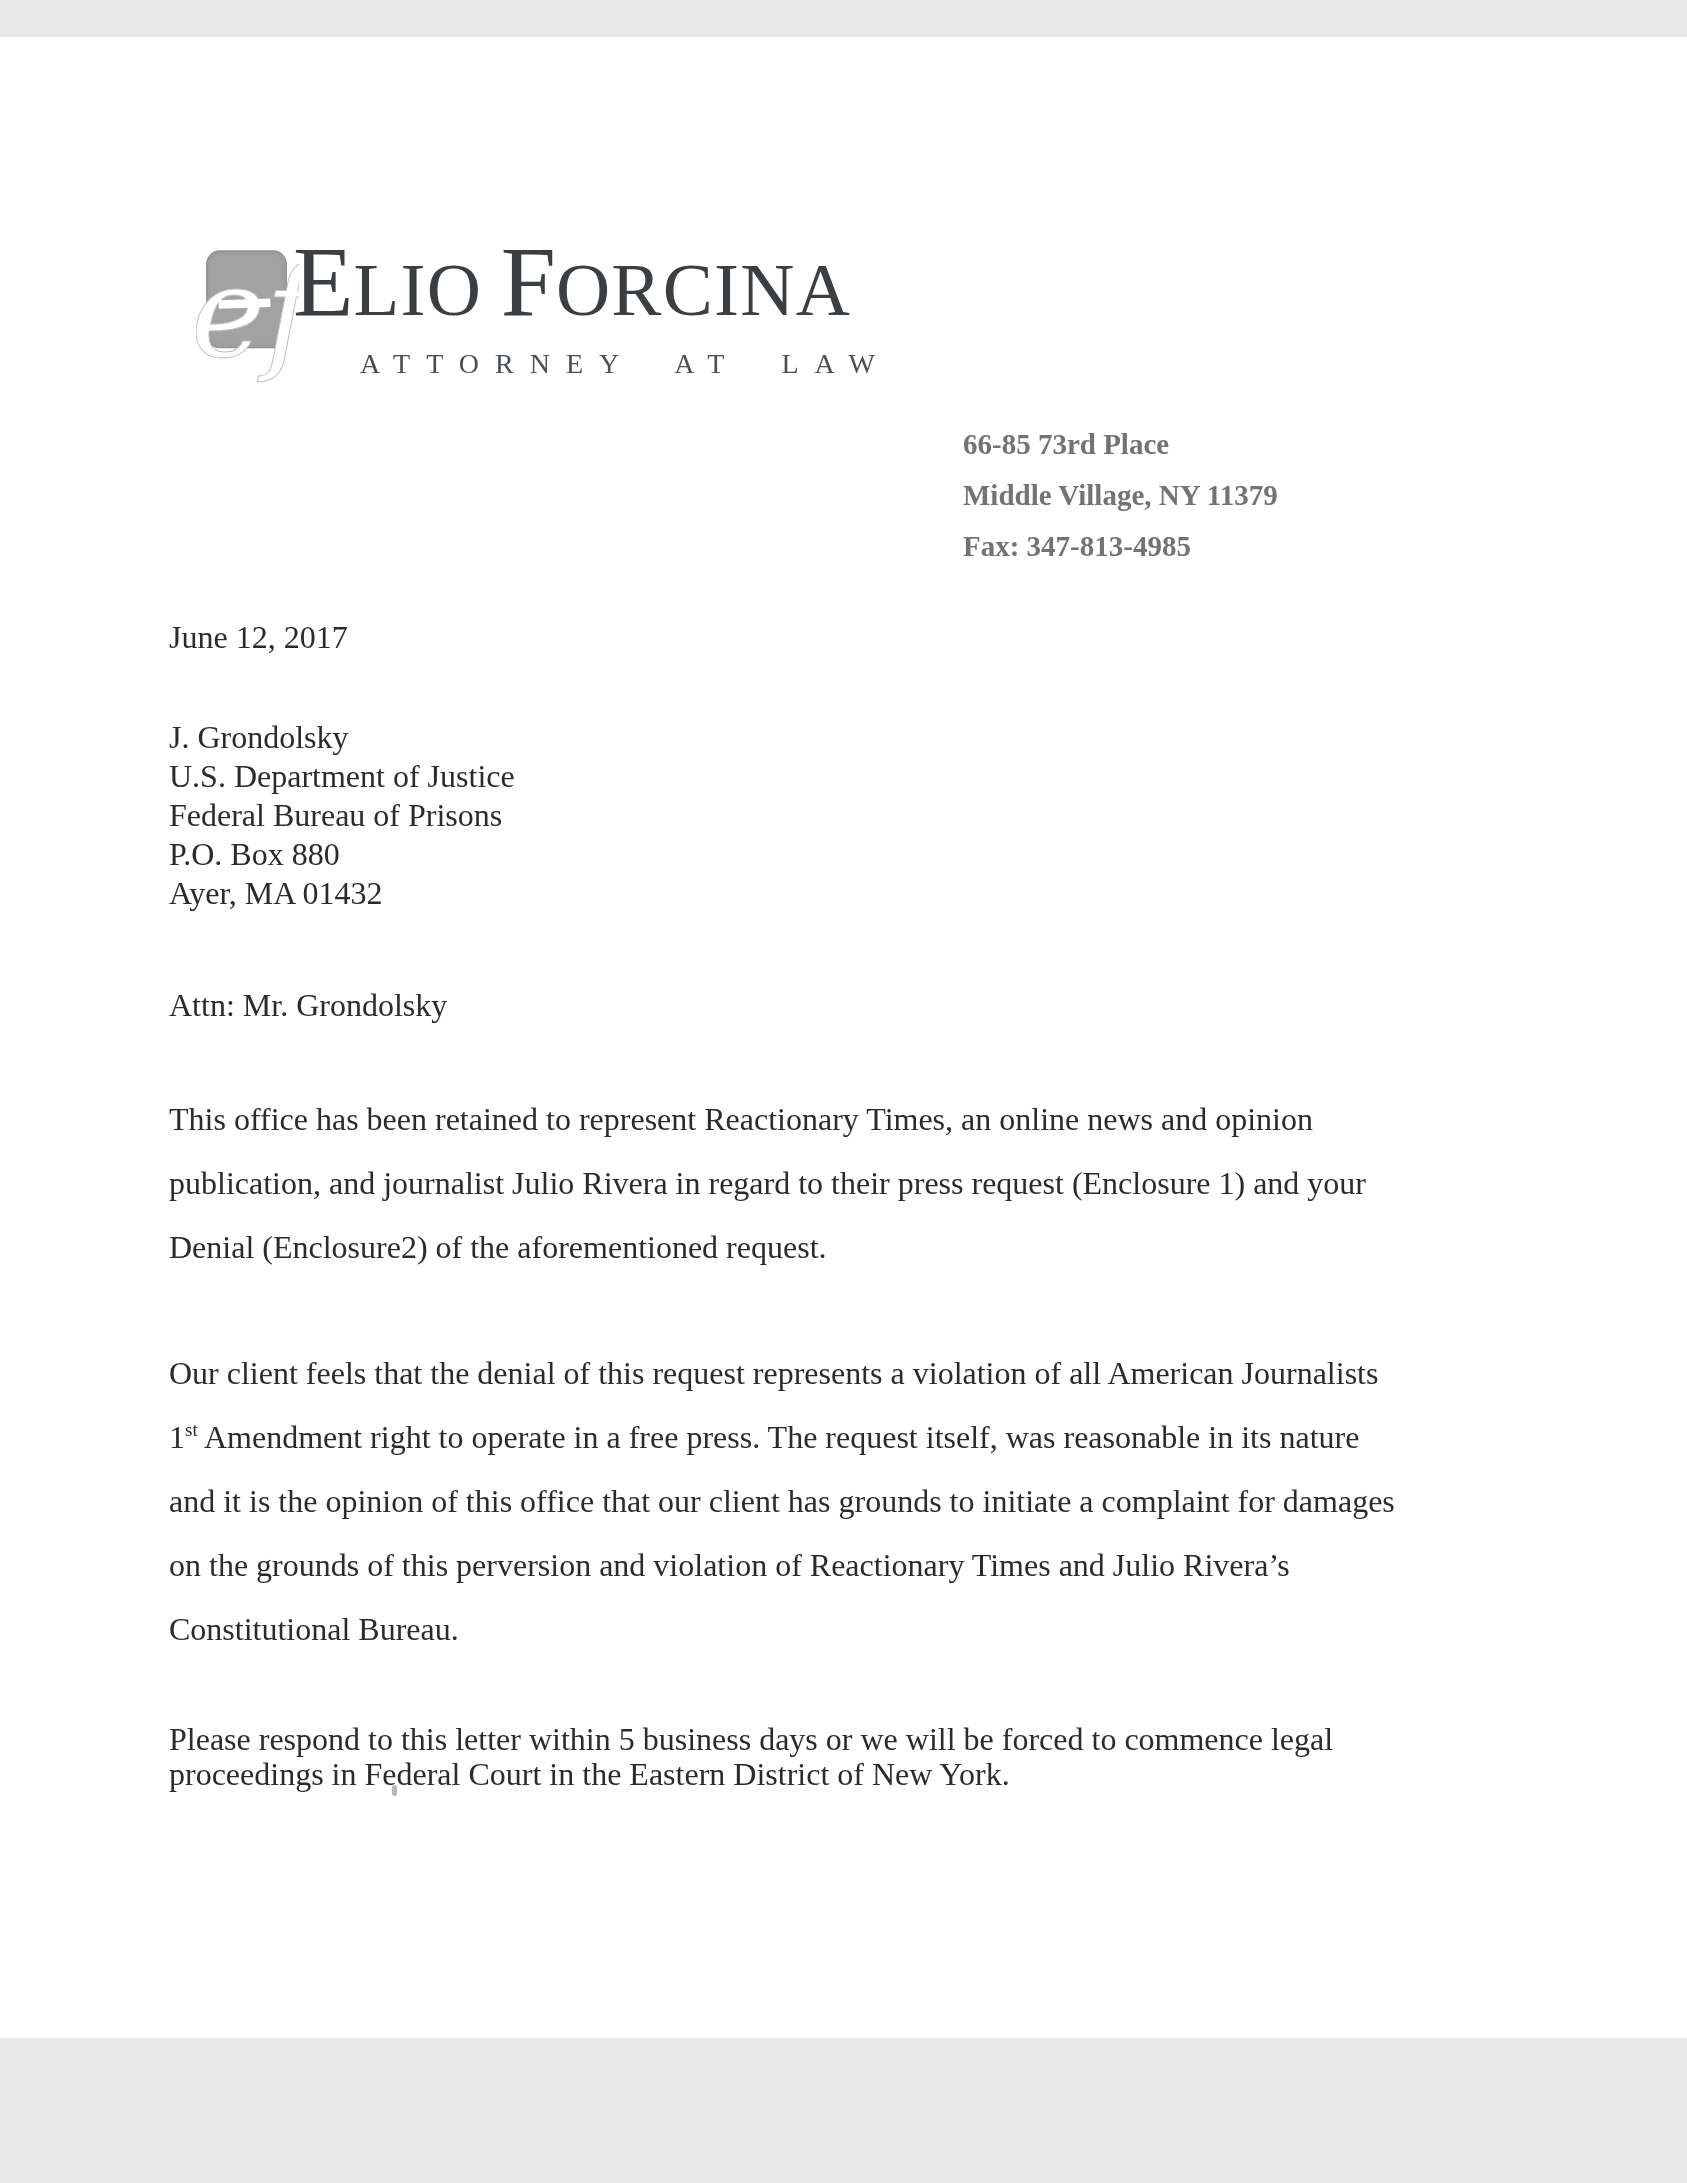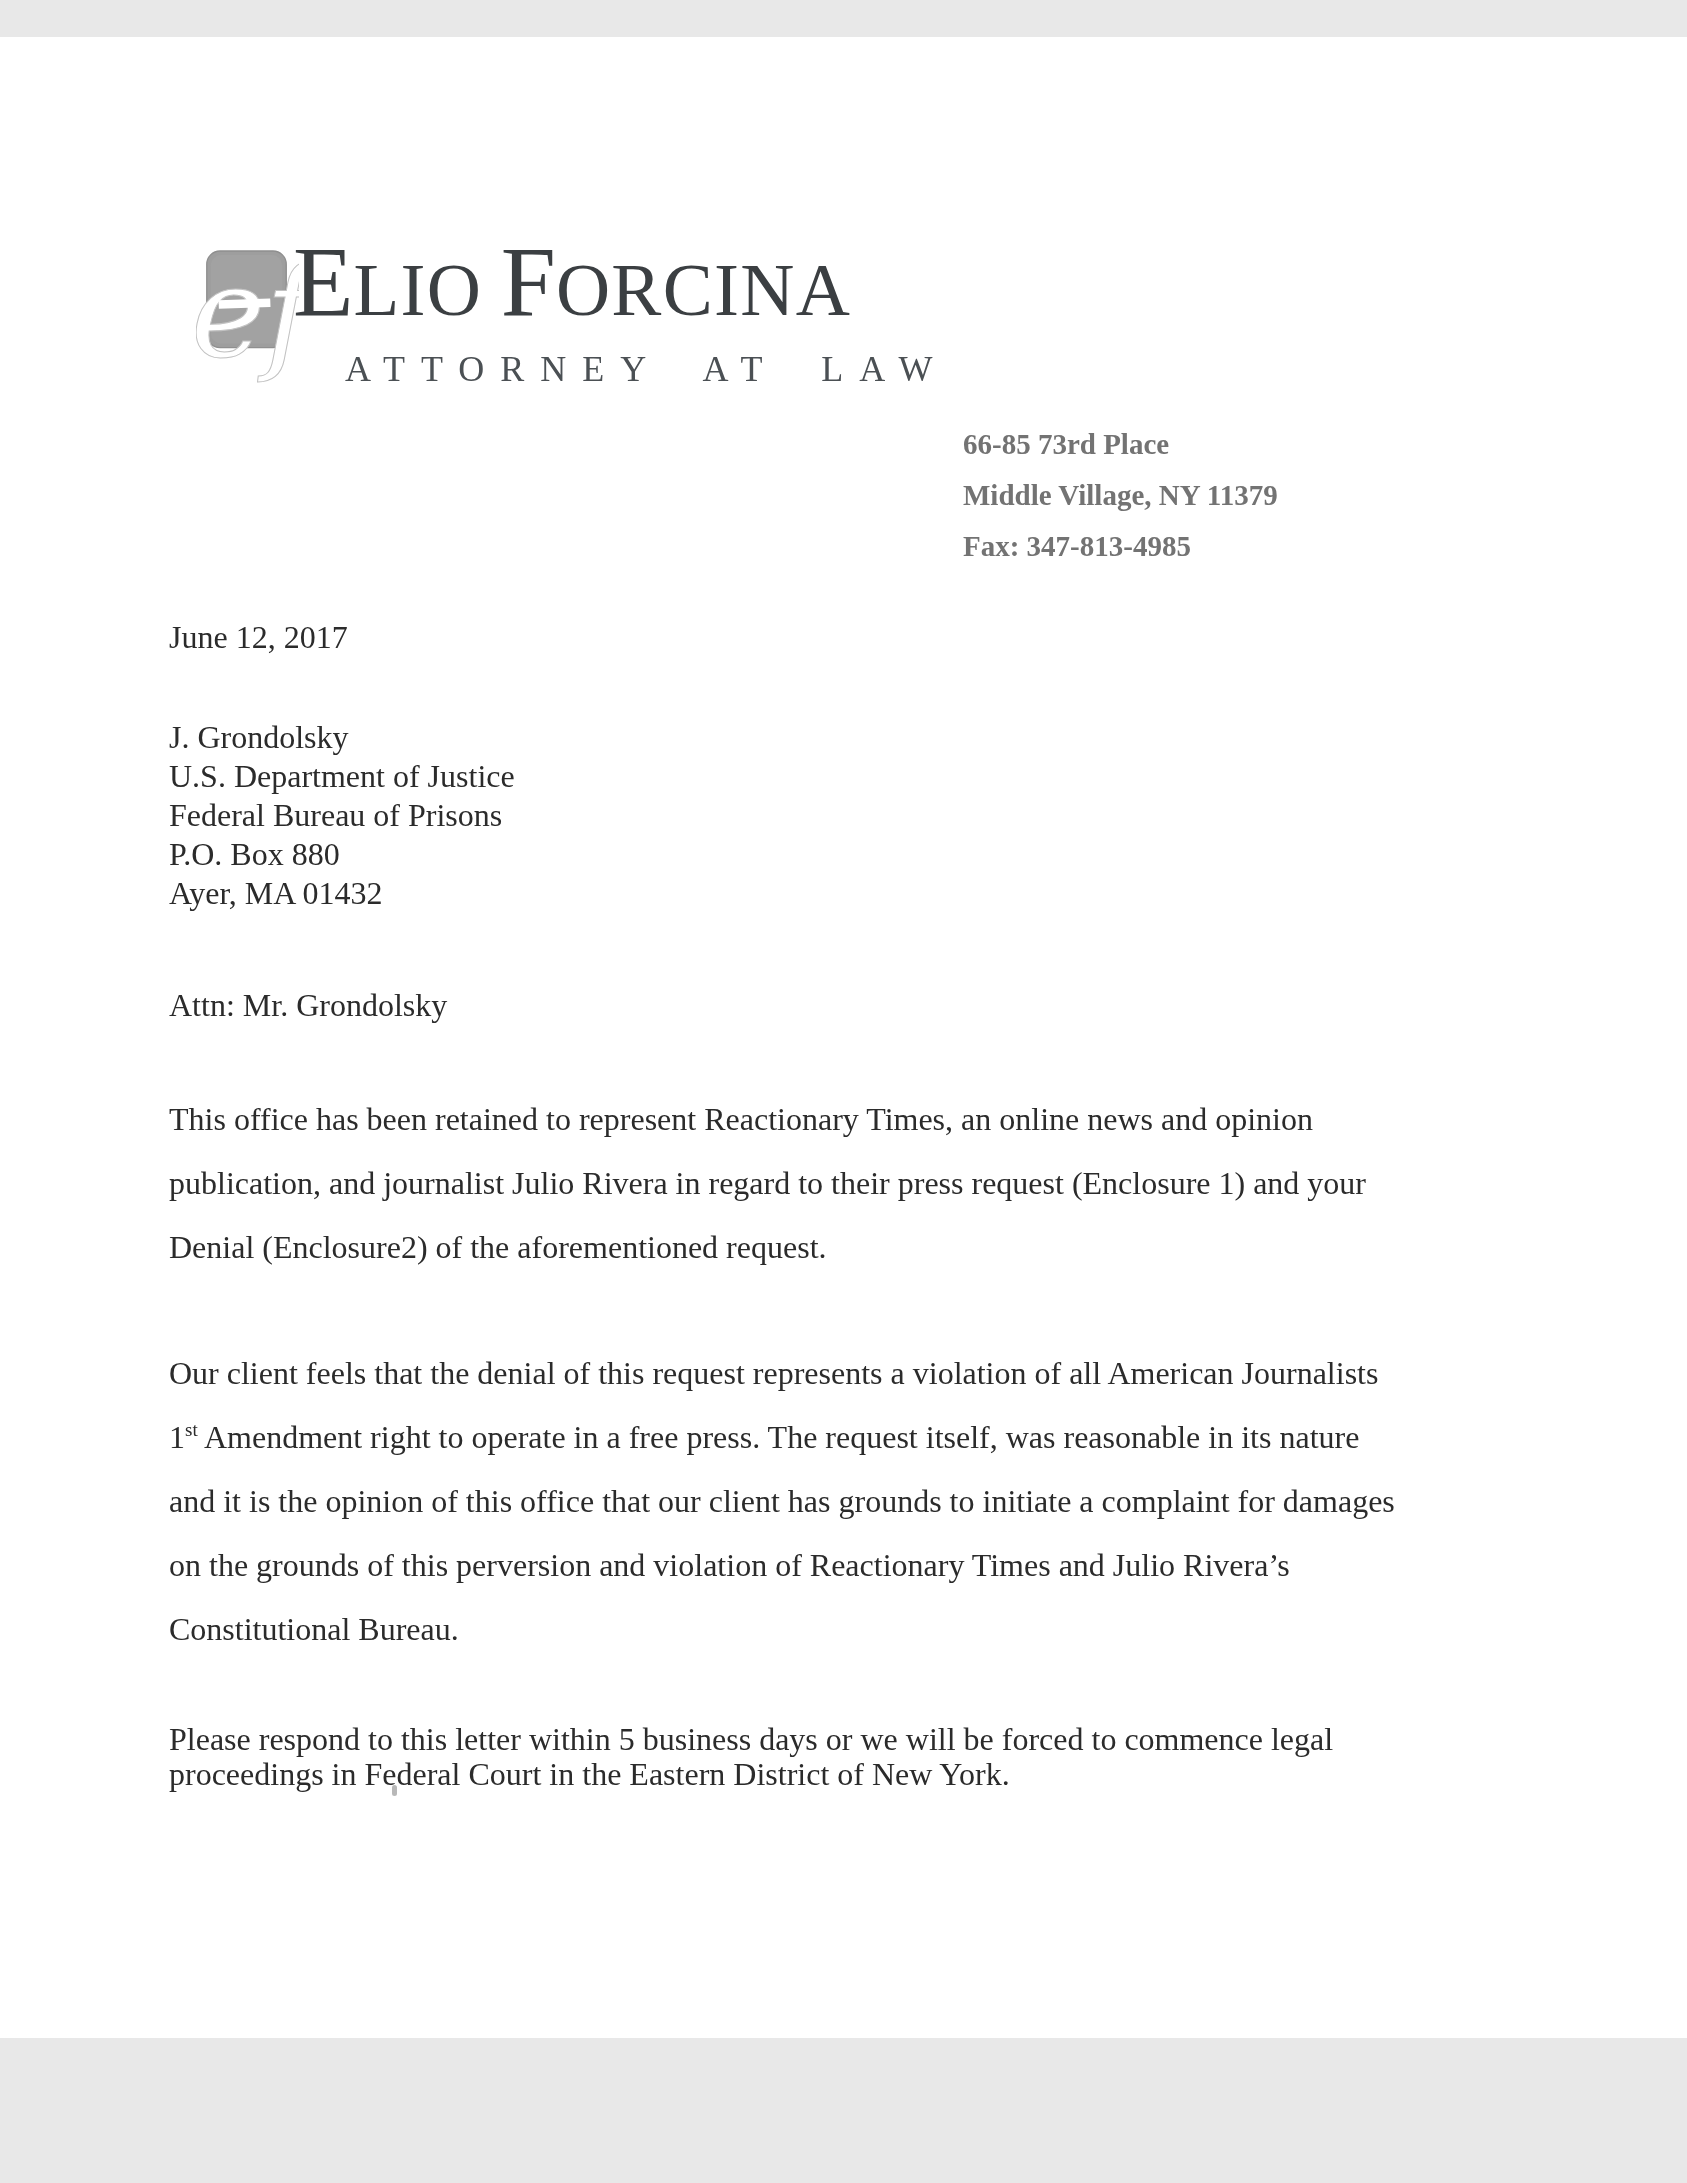--- a/index.html
+++ b/index.html
@@ -26,23 +26,23 @@
     top: 195px;
     line-height: 1;
     color: #3b3f42;
     white-space: nowrap;
   }
   .firm-name .cap  { font-size: 99px; }
   .firm-name .rest { font-size: 75px; letter-spacing: 1.3px; }
   .firm-name .word2 { margin-left: 18.5px; }
   .firm-tagline {
     position: absolute;
-    left: 345px;
+    left: 360px;
     top: 311px;
-    font-size: 36px;
+    font-size: 28px;
     letter-spacing: 16px;
     word-spacing: 18.5px;
     color: #4b5054;
     white-space: nowrap;
   }
   .firm-address {
     position: absolute;
     left: 963px;
     top: 382px;
     font-weight: bold;

